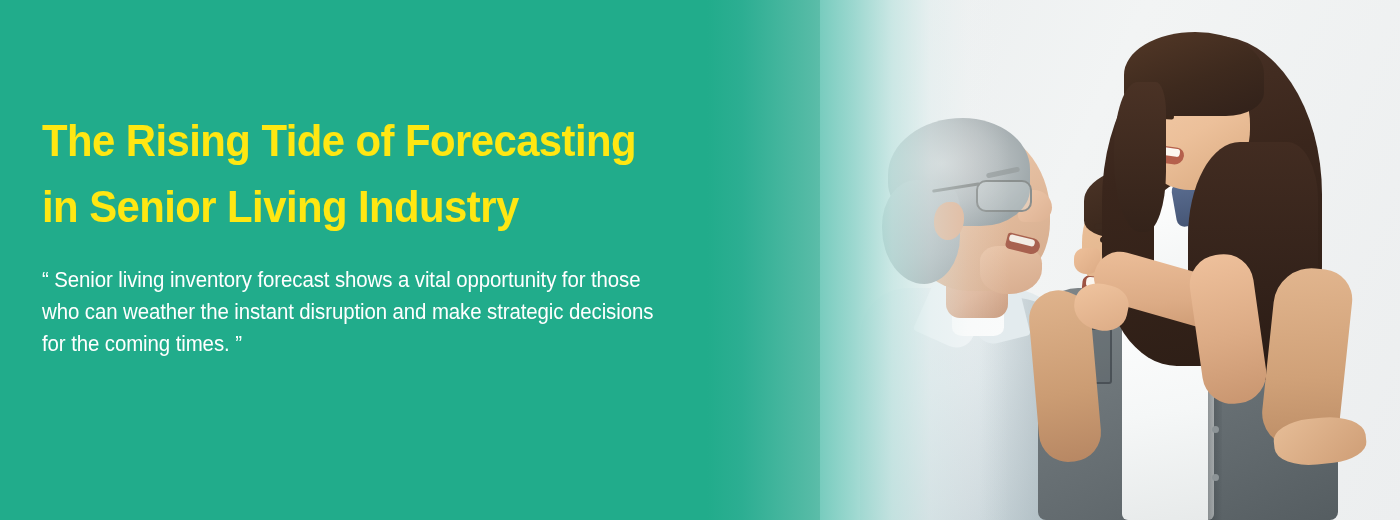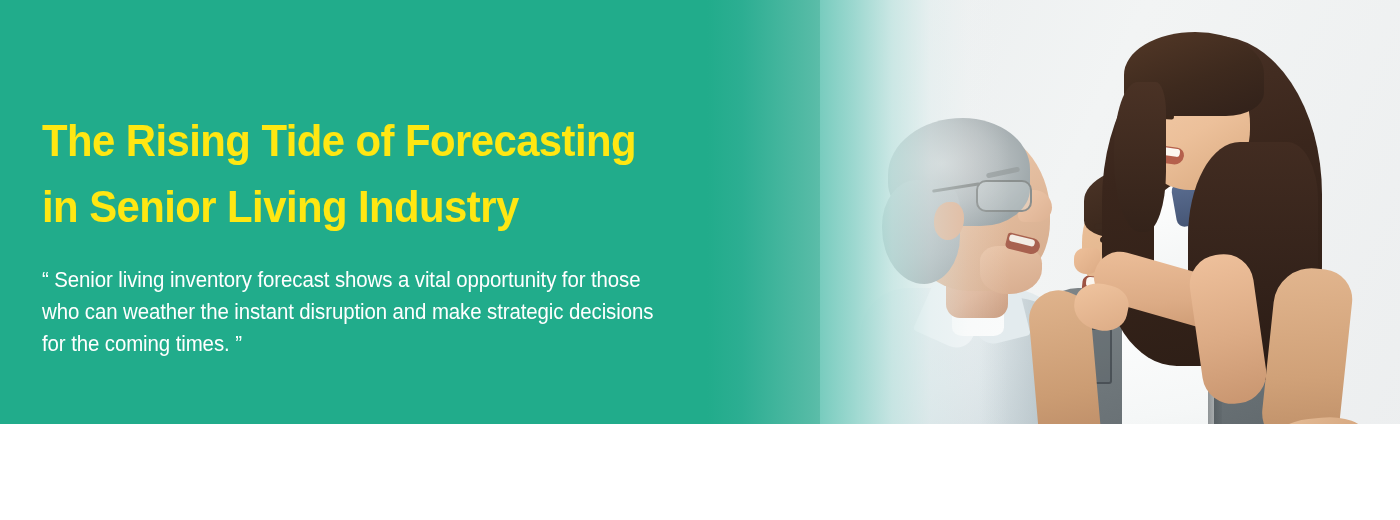--- a/index.html
+++ b/index.html
@@ -4,21 +4,21 @@
 <style>
   * { margin:0; padding:0; box-sizing:border-box; }
   html, body {
     width:1400px; height:520px;
     background:#ffffff;
     font-family:"Liberation Sans", sans-serif;
     overflow:hidden;
   }
   .banner {
     position:relative;
-    width:1400px; height:424px;
+    width:1400px; height:520px;
     overflow:hidden;
     background:#eceff0;
   }
   
   .bg-gradient {
     position:absolute; inset:0;
     background:linear-gradient(to right,
       #21ac8b 0%,
       #21ac8b 50.5%,
       #2cae92 53%,

